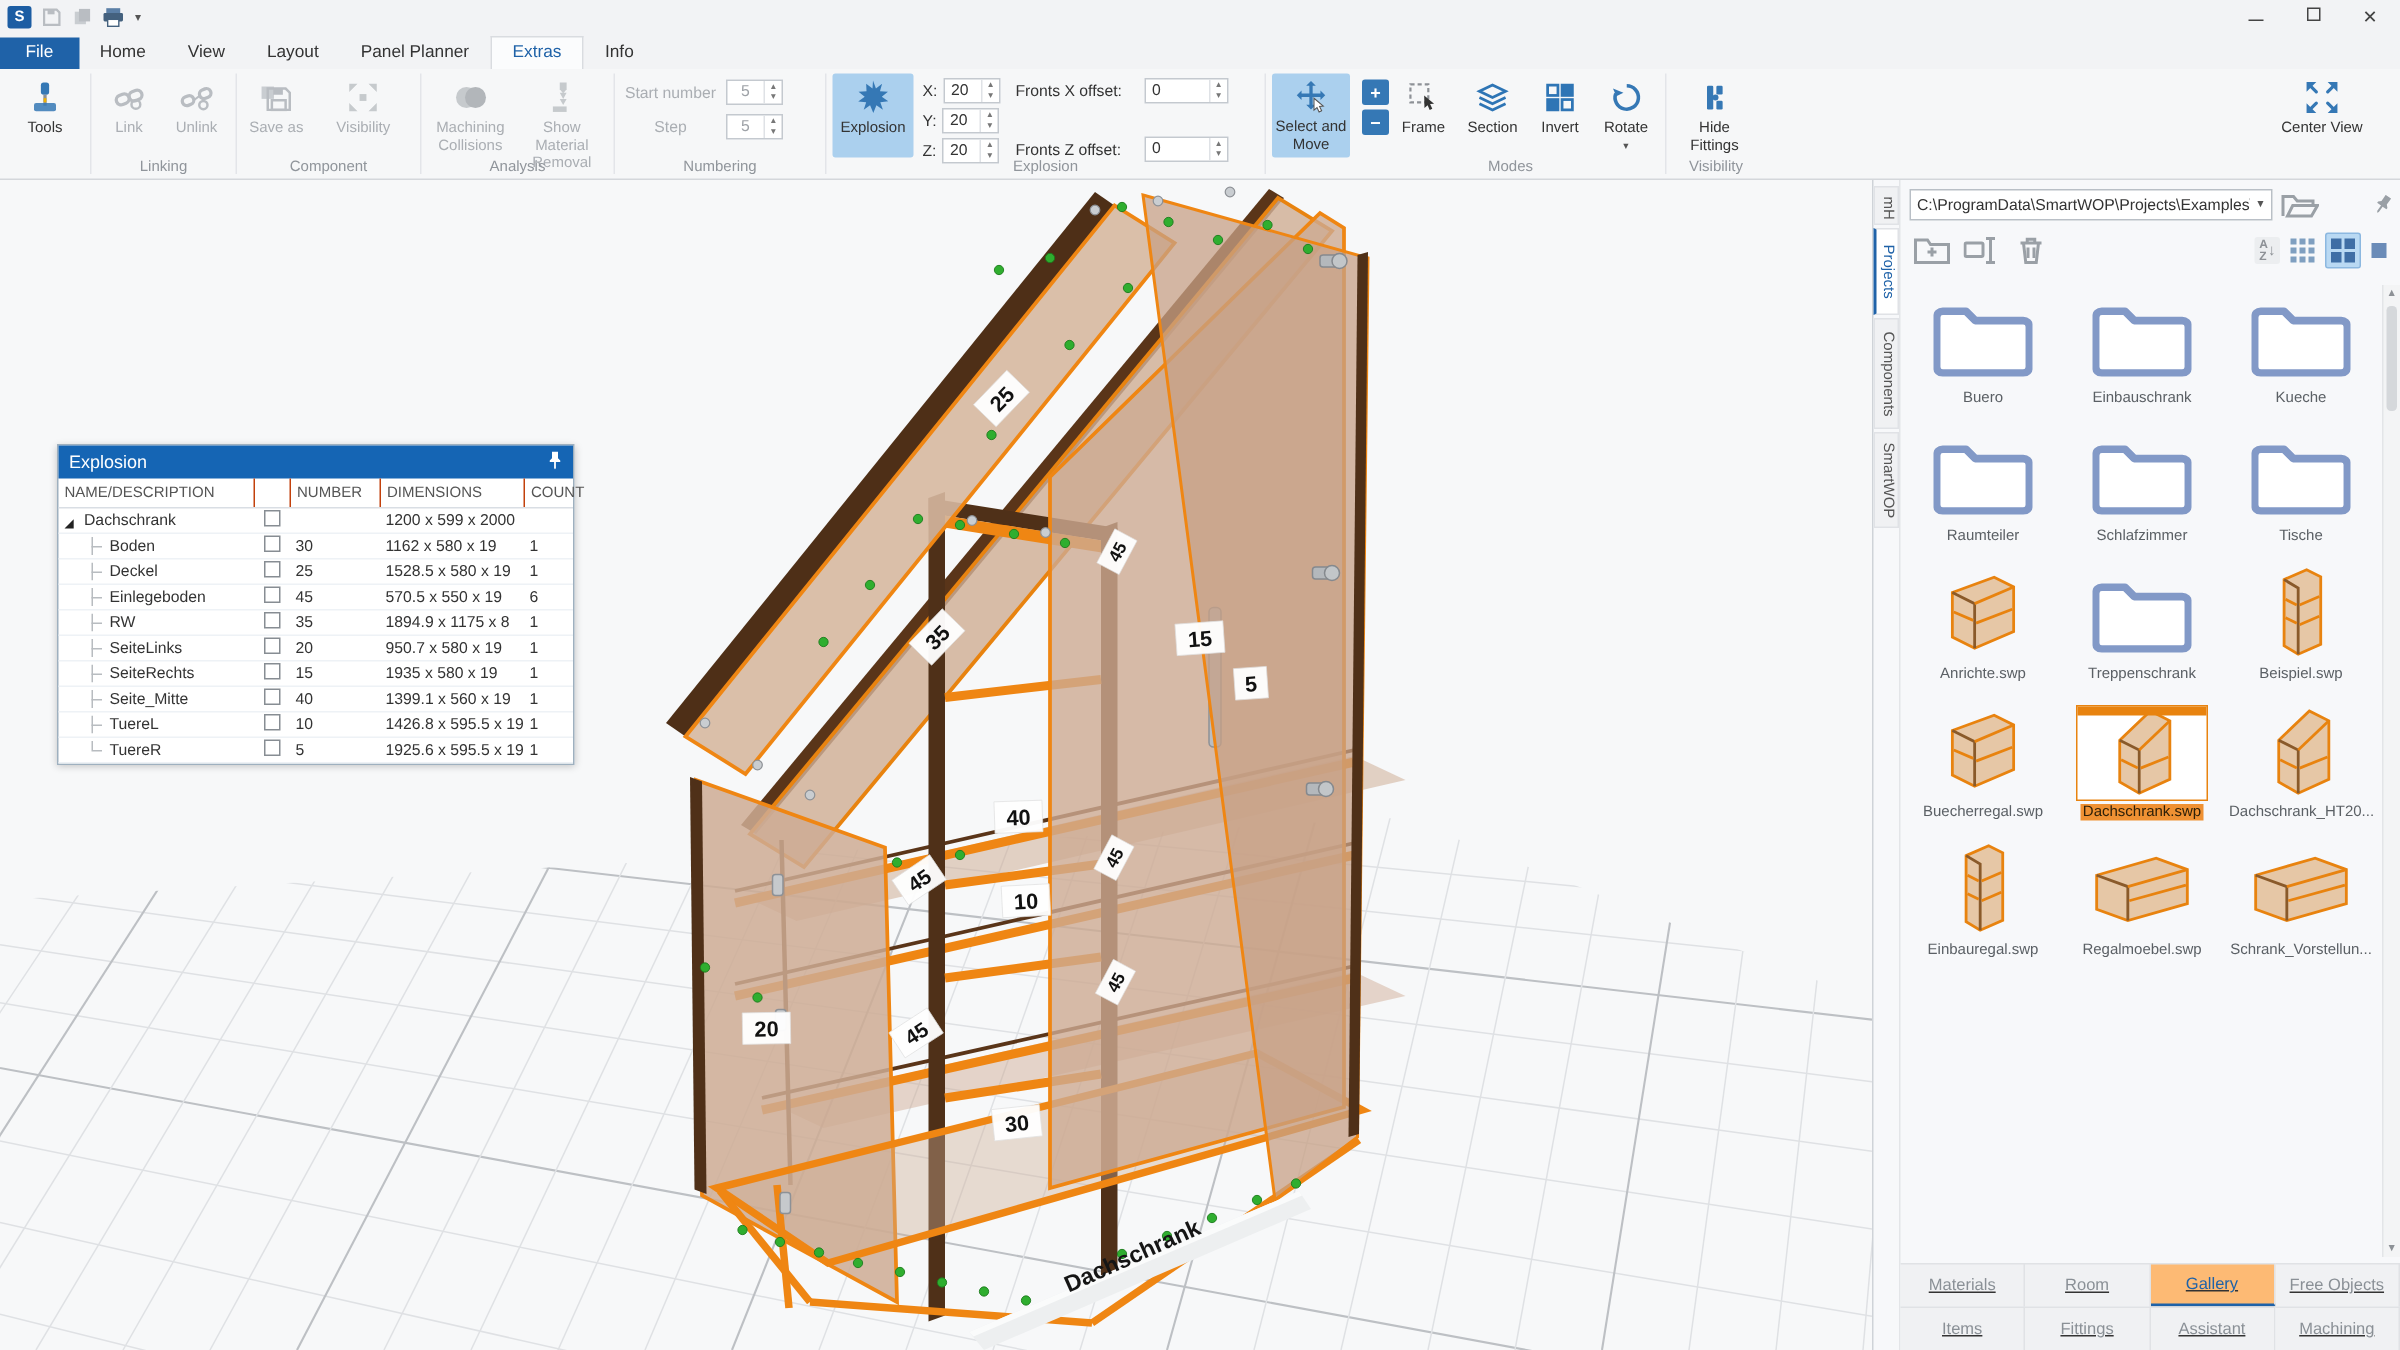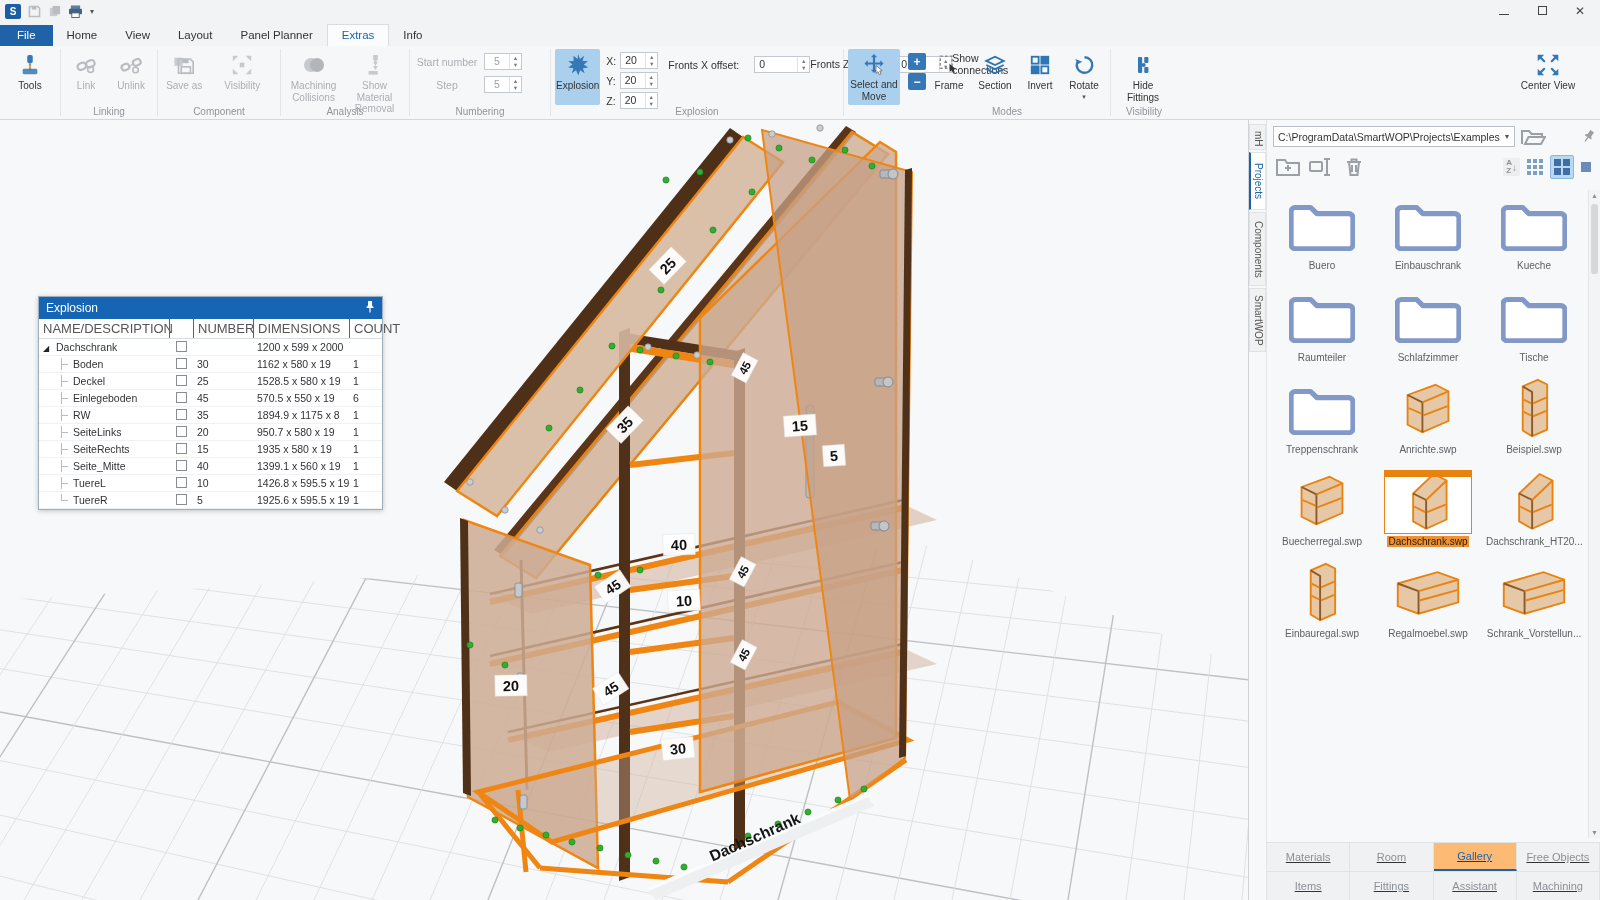--- a/index.html
+++ b/index.html
@@ -48,21 +48,21 @@
 
   
   #canvas { position:absolute; top:120px; left:0; width:1248px; height:780px; background:#f7f8f9; }
   #scene { position:absolute; top:0; left:0; }
 
   
   #exp-panel { position:absolute; left:38px; top:176px; width:345px; background:#fff; border:1px solid #9eb0bf; box-shadow:0 1px 5px rgba(0,0,0,.22); }
   #exp-head { height:22px; background:#1565b4; color:#fff; display:flex; align-items:center; padding:0 7px; font-size:12px; }
   #exp-head .pin { margin-left:auto; }
   .exp-cols, .exp-row { display:grid; grid-template-columns:130px 24px 60px 96px 33px; align-items:center; }
-  .exp-cols { height:20px; border-bottom:1px solid #d9dee4; font-size:13px; color:#555; }
+  .exp-cols { height:20px; border-bottom:1px solid #d9dee4; font-size:10px; color:#555; }
   .exp-cols > div { padding:0 4px; height:100%; display:flex; align-items:center; }
   .exp-cols > div + div { border-left:1px solid #c2410c; }
   .exp-row { height:17px; font-size:10.5px; border-bottom:1px solid #eef2f6; position:relative; }
   .exp-row .namec { padding-left:34px; position:relative; white-space:nowrap; overflow:hidden; }
   .exp-row.root .namec { padding-left:17px; }
   .exp-arrow { position:absolute; left:4px; top:3px; font-size:8px; color:#222; font-family:"DejaVu Sans", sans-serif; }
   .tvline { position:absolute; left:22px; top:0; bottom:0; border-left:1px solid #b8bcc0; }
   .tvline.half { bottom:50%; }
   .ttick { position:absolute; left:22px; top:50%; width:7px; border-top:1px solid #b8bcc0; }
   .chk { width:11px; height:11px; border:1px solid #878d93; background:#fff; display:inline-block; }
@@ -293,21 +293,21 @@
               </span>
           </div>
           <div class="fieldrow" style="margin-bottom:0;">
             <span class="flabel">Z:</span>
             <span class="spin">
                 <span class="val">20</span>
                 <span class="arrs">▲<br>▼</span>
               </span>
           </div>
         </div>
-        <div style="display:flex; flex-direction:row; padding-top:3px; margin-left:8px;">
+        <div style="display:flex; flex-direction:column; padding-top:3px; margin-left:8px;gap:19px;">
           <div class="fieldrow" style="margin-bottom:3px;">
             <span class="flabel" style="width:82px">Fronts X offset:</span>
             <span class="spin" style="width:56px">
                 <span class="val" style="flex:1">0</span>
                 <span class="arrs">▲<br>▼</span>
               </span>
           </div>
           <div class="fieldrow" style="margin-bottom:4px;">
             <span class="flabel" style="width:82px">Fronts Z offset:</span>
             <span class="spin" style="width:56px">
@@ -853,37 +853,37 @@
           <div class="item">
             <div class="ibox">
               <span><svg width="66" height="54" viewBox="0 0 64 52">
                   <path d="M6 10h15l6 6h31a4 4 0 0 1 4 4v26a4 4 0 0 1-4 4H6a4 4 0 0 1-4-4V14a4 4 0 0 1 4-4z" fill="#fff" stroke="#8299c7" stroke-width="5" stroke-linejoin="round"></path>
                 </svg></span>
             </div>
             <div class="ilabel">Tische</div>
           </div>
           <div class="item">
             <div class="ibox">
-              <span><svg width="66" height="54" viewBox="0 0 64 52">
-                  <path d="M6 10h15l6 6h31a4 4 0 0 1 4 4v26a4 4 0 0 1-4 4H6a4 4 0 0 1-4-4V14a4 4 0 0 1 4-4z" fill="#fff" stroke="#8299c7" stroke-width="5" stroke-linejoin="round"></path>
-                </svg></span>
-            </div>
-            <div class="ilabel">Treppenschrank</div>
-          </div>
-          <div class="item">
-            <div class="ibox">
               <span><svg width="52" height="56" viewBox="0 0 56 60">
                   <polygon points="6,16 36,5 50,12 50,44 22,56 6,48" fill="rgba(227,193,156,.9)" stroke="#e8830f" stroke-width="2"></polygon>
                   <polyline points="6,16 22,24 22,56" fill="none" stroke="#8a5a2a" stroke-width="2"></polyline>
                   <polyline points="22,24 50,12" fill="none" stroke="#e8830f" stroke-width="2"></polyline>
                   <line x1="7" y1="30" x2="21" y2="36" stroke="#e8830f" stroke-width="2"></line>
                   <line x1="23" y1="38" x2="49" y2="28" stroke="#e8830f" stroke-width="2"></line>
                 </svg></span>
             </div>
             <div class="ilabel">Anrichte.swp</div>
+          </div>
+          <div class="item">
+            <div class="ibox">
+              <span><svg width="66" height="54" viewBox="0 0 64 52">
+                  <path d="M6 10h15l6 6h31a4 4 0 0 1 4 4v26a4 4 0 0 1-4 4H6a4 4 0 0 1-4-4V14a4 4 0 0 1 4-4z" fill="#fff" stroke="#8299c7" stroke-width="5" stroke-linejoin="round"></path>
+                </svg></span>
+            </div>
+            <div class="ilabel">Treppenschrank</div>
           </div>
           <div class="item">
             <div class="ibox">
               <span><svg width="40" height="62" viewBox="0 0 40 66">
                   <polygon points="8,10 24,3 34,8 34,56 18,63 8,57" fill="rgba(227,193,156,.9)" stroke="#e8830f" stroke-width="2"></polygon>
                   <polyline points="8,10 18,16 18,63" fill="none" stroke="#8a5a2a" stroke-width="2"></polyline>
                   <line x1="9" y1="24" x2="17" y2="28" stroke="#e8830f" stroke-width="2"></line>
                   <line x1="9" y1="37" x2="17" y2="41" stroke="#e8830f" stroke-width="2"></line>
                   <line x1="19" y1="28" x2="33" y2="22" stroke="#e8830f" stroke-width="2"></line>
                   <line x1="19" y1="42" x2="33" y2="36" stroke="#e8830f" stroke-width="2"></line>

